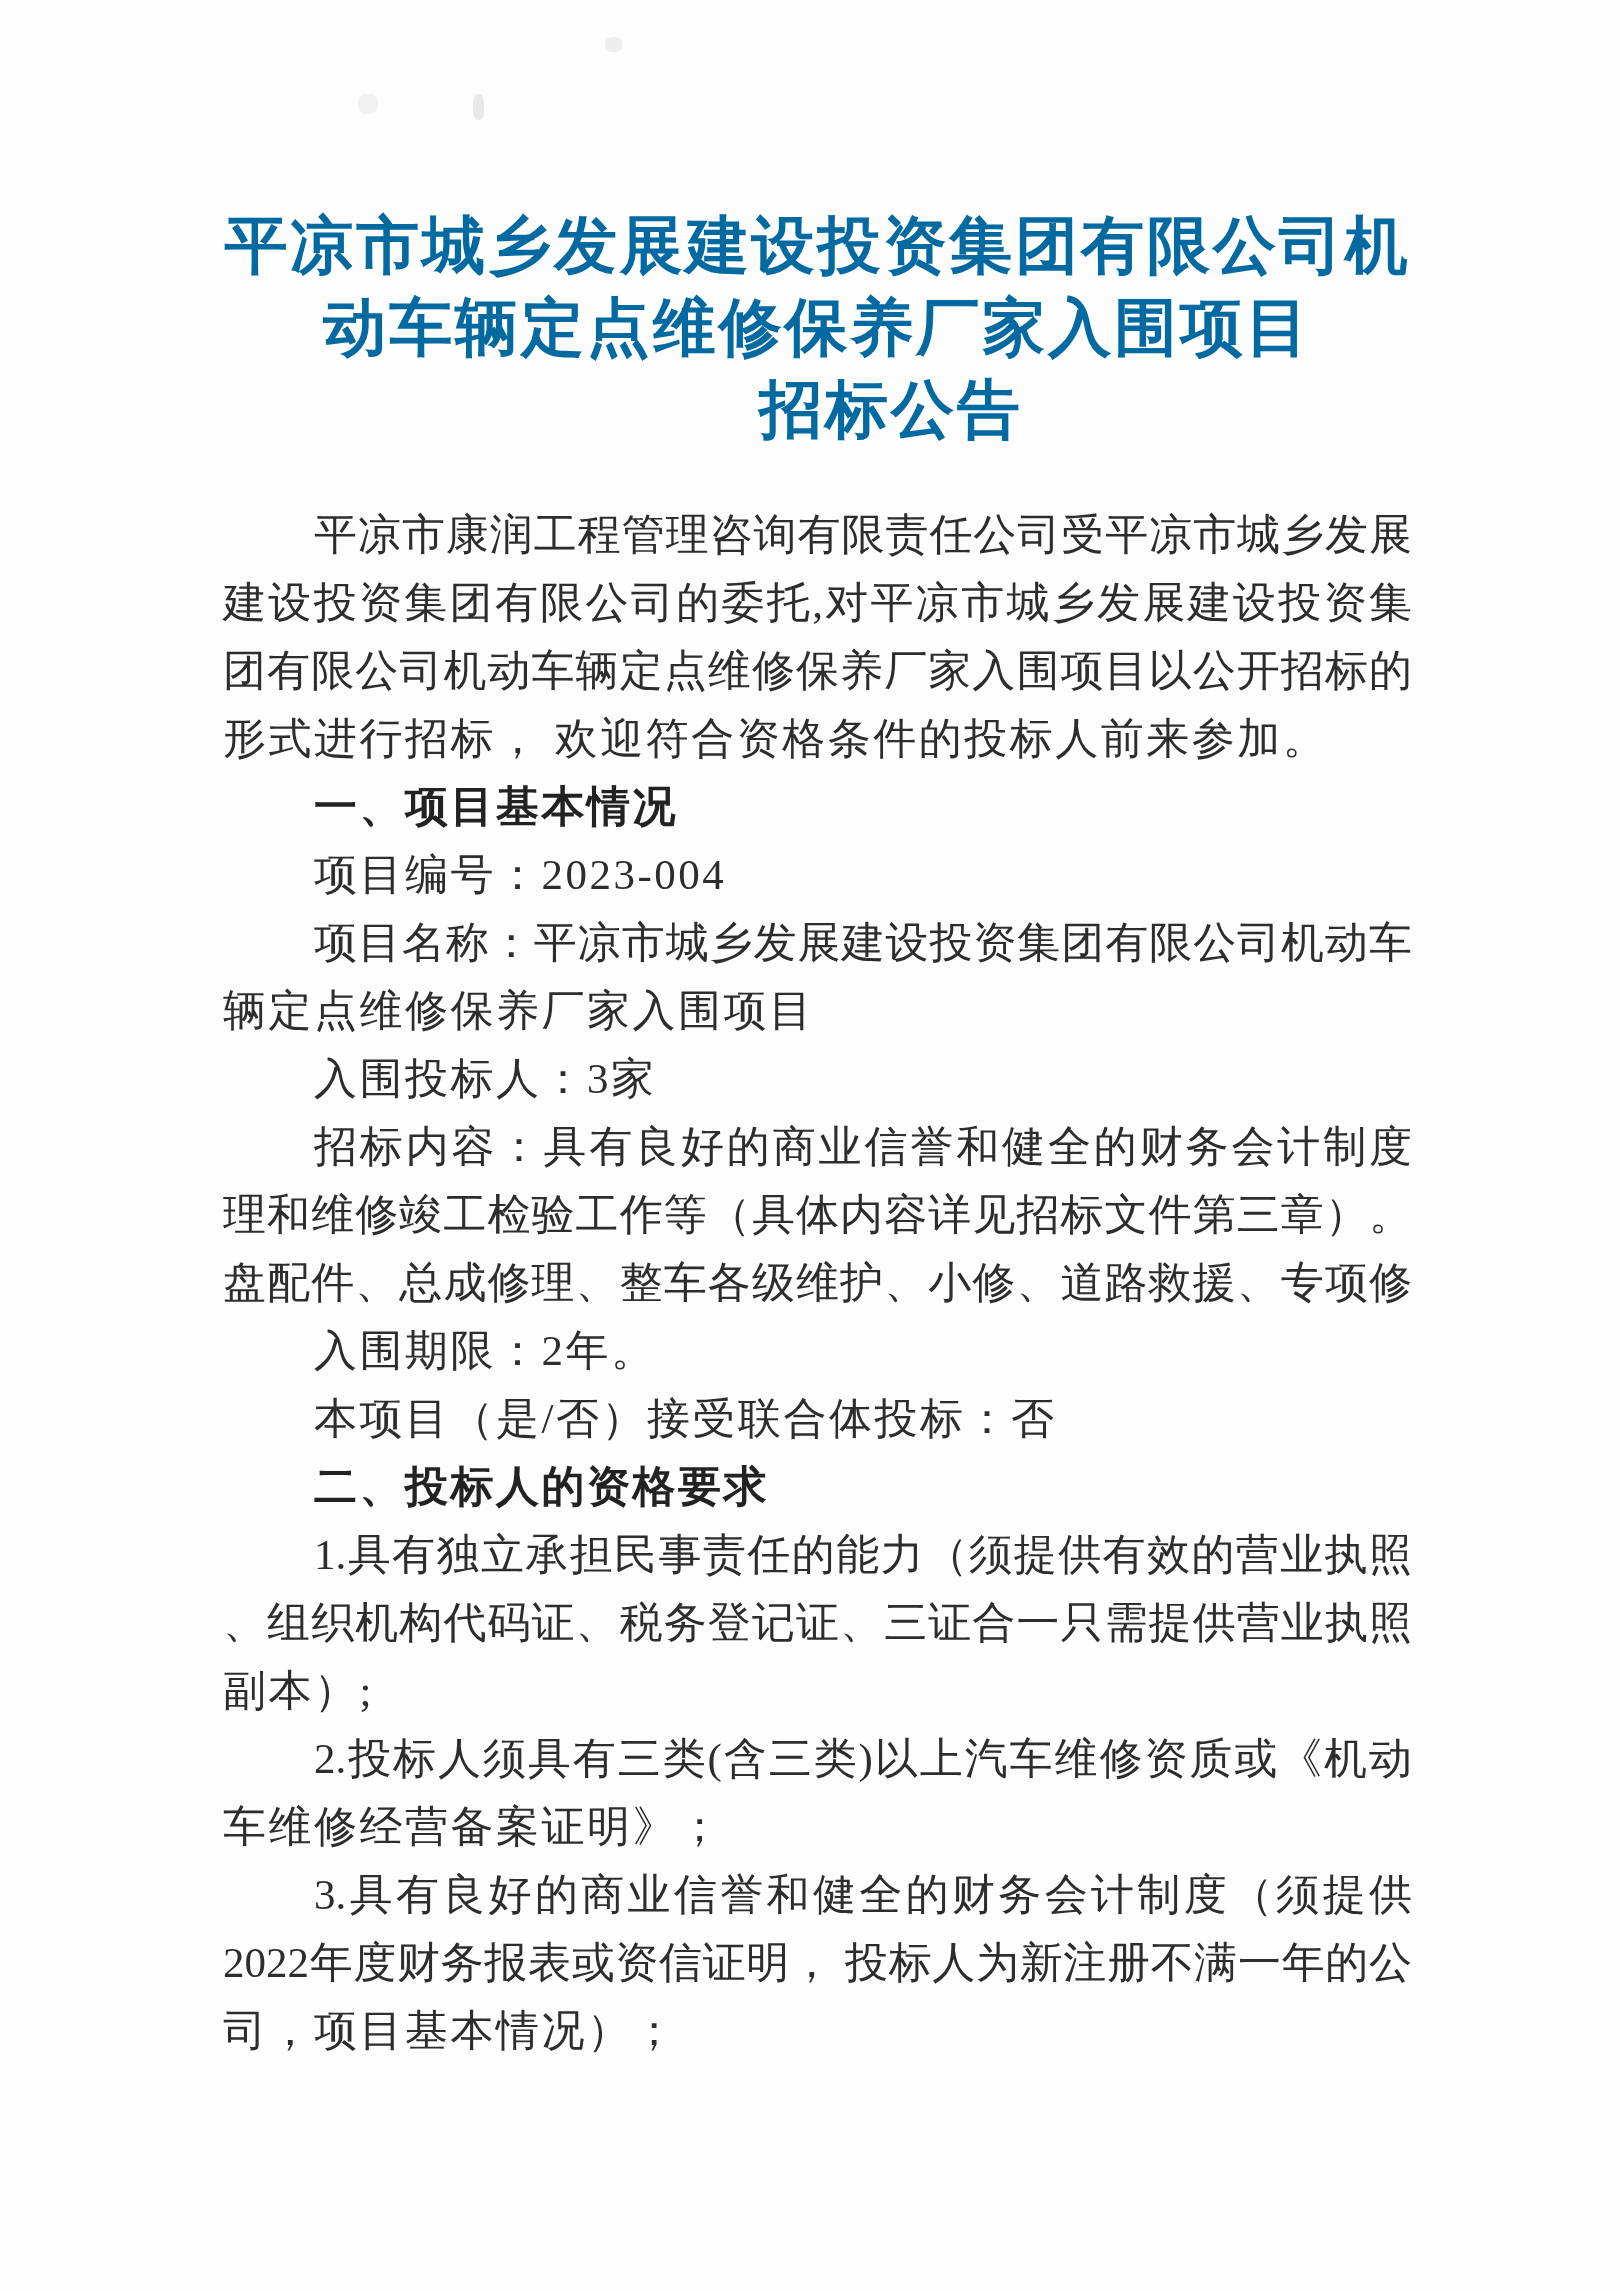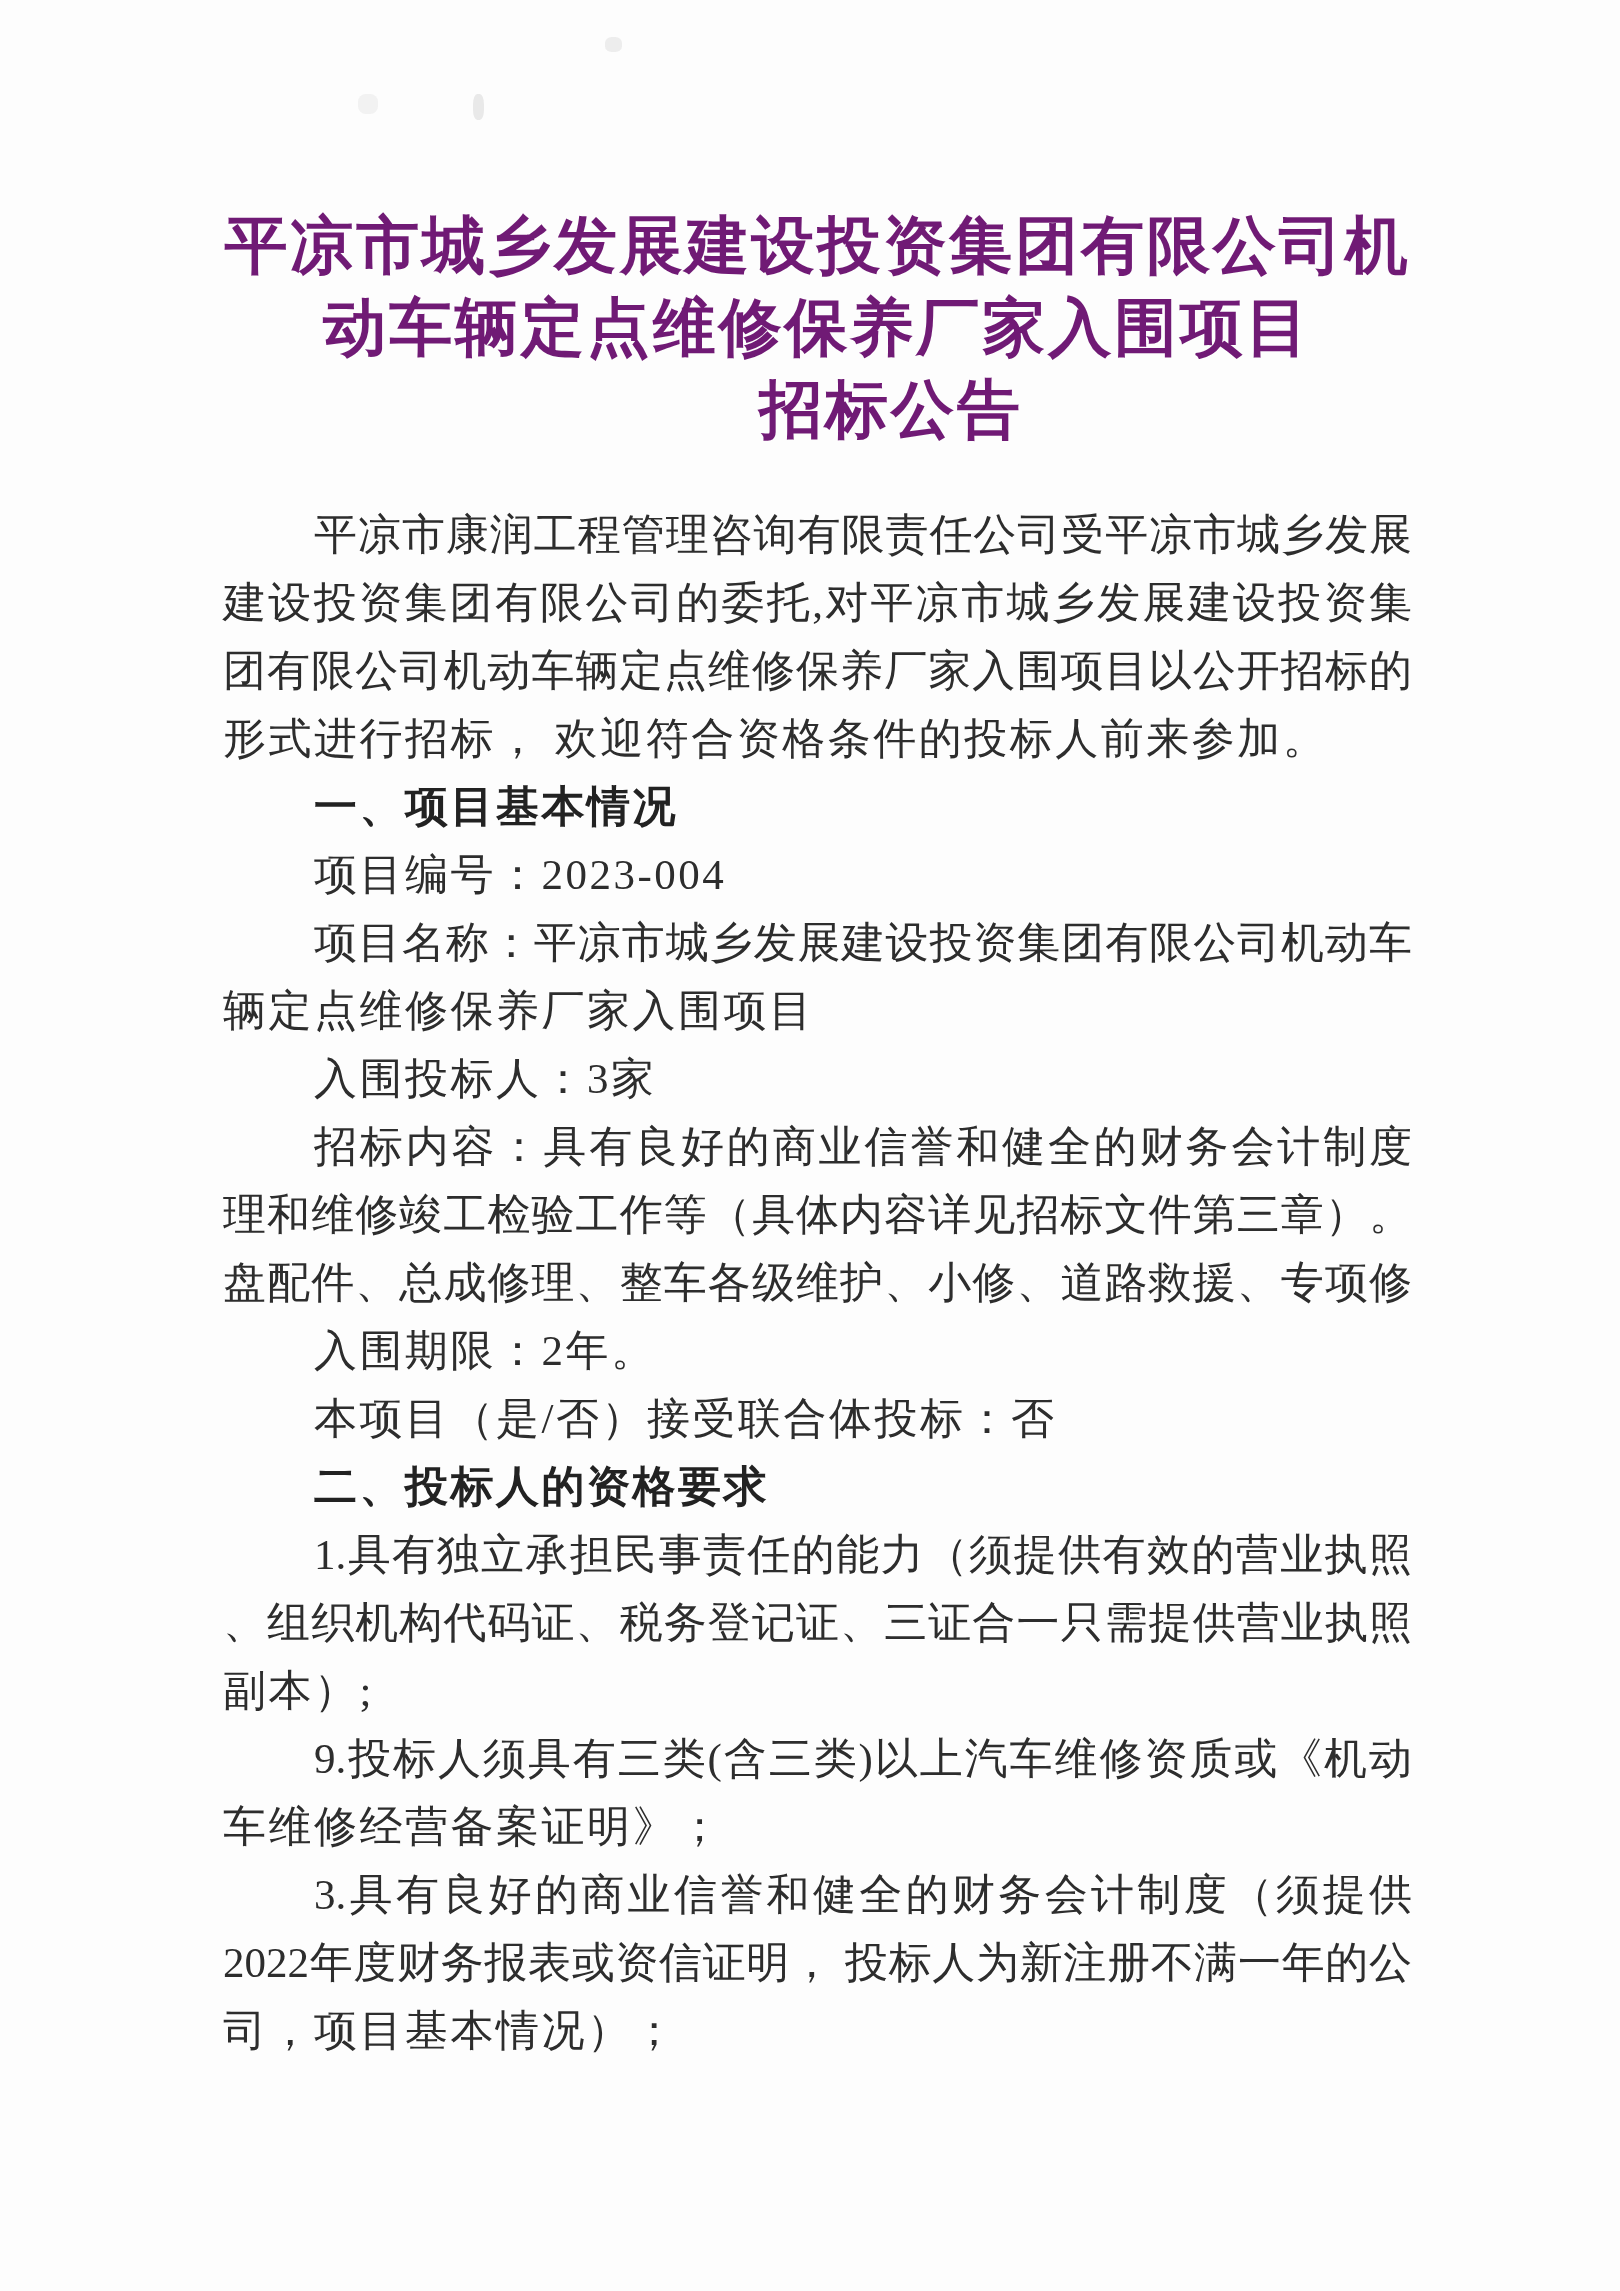--- a/index.html
+++ b/index.html
@@ -29,21 +29,21 @@
     top: 204px;
     left: 223px;
     width: 1189px;
     margin: 0;
     text-align: center;
     font-family: "Liberation Sans", sans-serif;
     font-weight: 700;
     font-size: 63px;
     line-height: 82px;
     letter-spacing: 2.9px;
-    color: #701a75;
+    color: #0369a1;
     white-space: nowrap;
   }
   .title-line { min-height: 82px; }
   .title-line.shift-right { text-indent: 147px; }
 
   .doc-body {
     position: absolute;
     top: 501px;
     left: 223px;
     width: 1189px;
@@ -93,20 +93,20 @@
       <div class="line indent">入围投标人：3家</div>
       <div class="line indent full">招标内容：具有良好的商业信誉和健全的财务会计制度</div>
       <div class="line full">理和维修竣工检验工作等（具体内容详见招标文件第三章）。</div>
       <div class="line full">盘配件、总成修理、整车各级维护、小修、道路救援、专项修</div>
       <div class="line indent">入围期限：2年。</div>
       <div class="line indent">本项目（是/否）接受联合体投标：否</div>
       <div class="line indent bold">二、投标人的资格要求</div>
       <div class="line indent full">1.具有独立承担民事责任的能力（须提供有效的营业执照</div>
       <div class="line full">、组织机构代码证、税务登记证、三证合一只需提供营业执照</div>
       <div class="line">副本）;</div>
-      <div class="line indent full">9.投标人须具有三类(含三类)以上汽车维修资质或《机动</div>
+      <div class="line indent full">2.投标人须具有三类(含三类)以上汽车维修资质或《机动</div>
       <div class="line">车维修经营备案证明》；</div>
       <div class="line indent full">3.具有良好的商业信誉和健全的财务会计制度（须提供</div>
       <div class="line full">2022年度财务报表或资信证明， 投标人为新注册不满一年的公</div>
       <div class="line">司，项目基本情况）；</div>
     </div>
 </div>
 
 
 </body></html>

